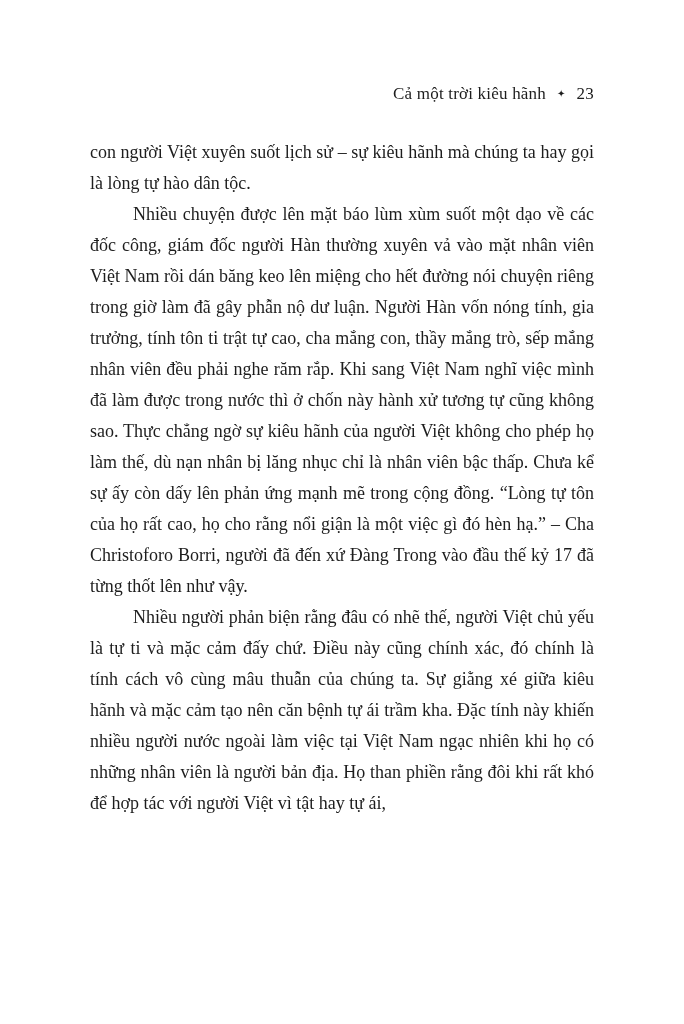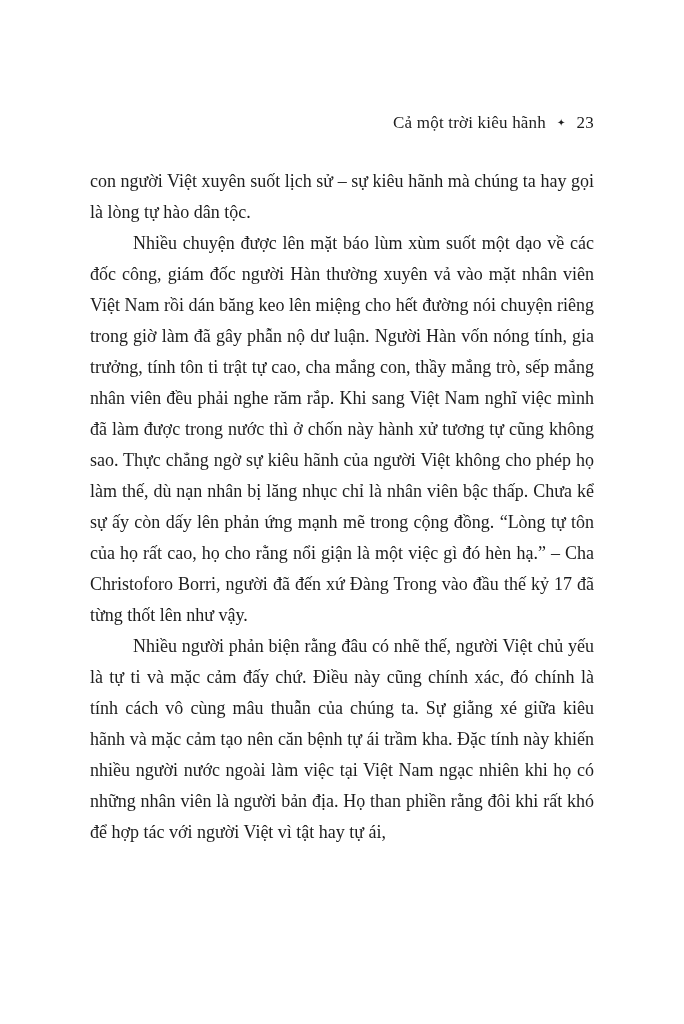--- a/index.html
+++ b/index.html
@@ -13,21 +13,20 @@
     font-family: "Liberation Serif", "DejaVu Serif", serif;
     color: #1d1d1d;
     position: relative;
     overflow: hidden;
   }
   .page {
     position: absolute;
     left: 90px;
     top: 84px;
     width: 504px;
-    margin-top: 29px;
   }
   .running-header {
     display: flex;
     justify-content: flex-end;
     align-items: baseline;
     font-size: 17px;
     color: #1d1d1d;
     letter-spacing: 0.2px;
   }
   .rh-title {

